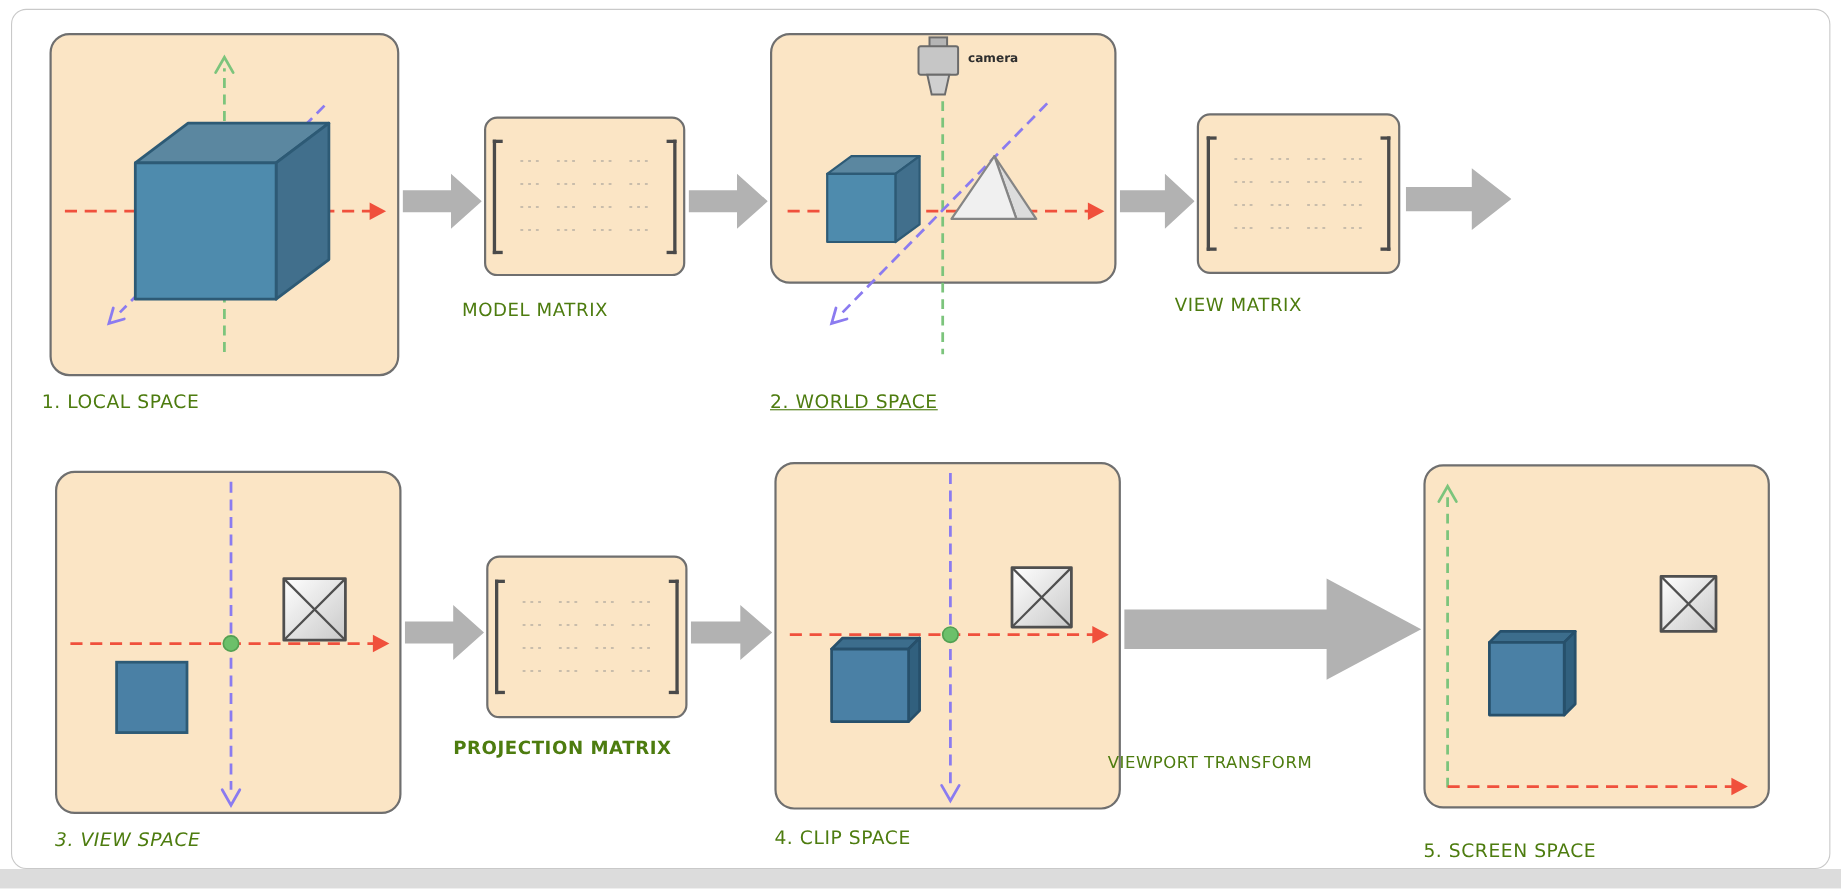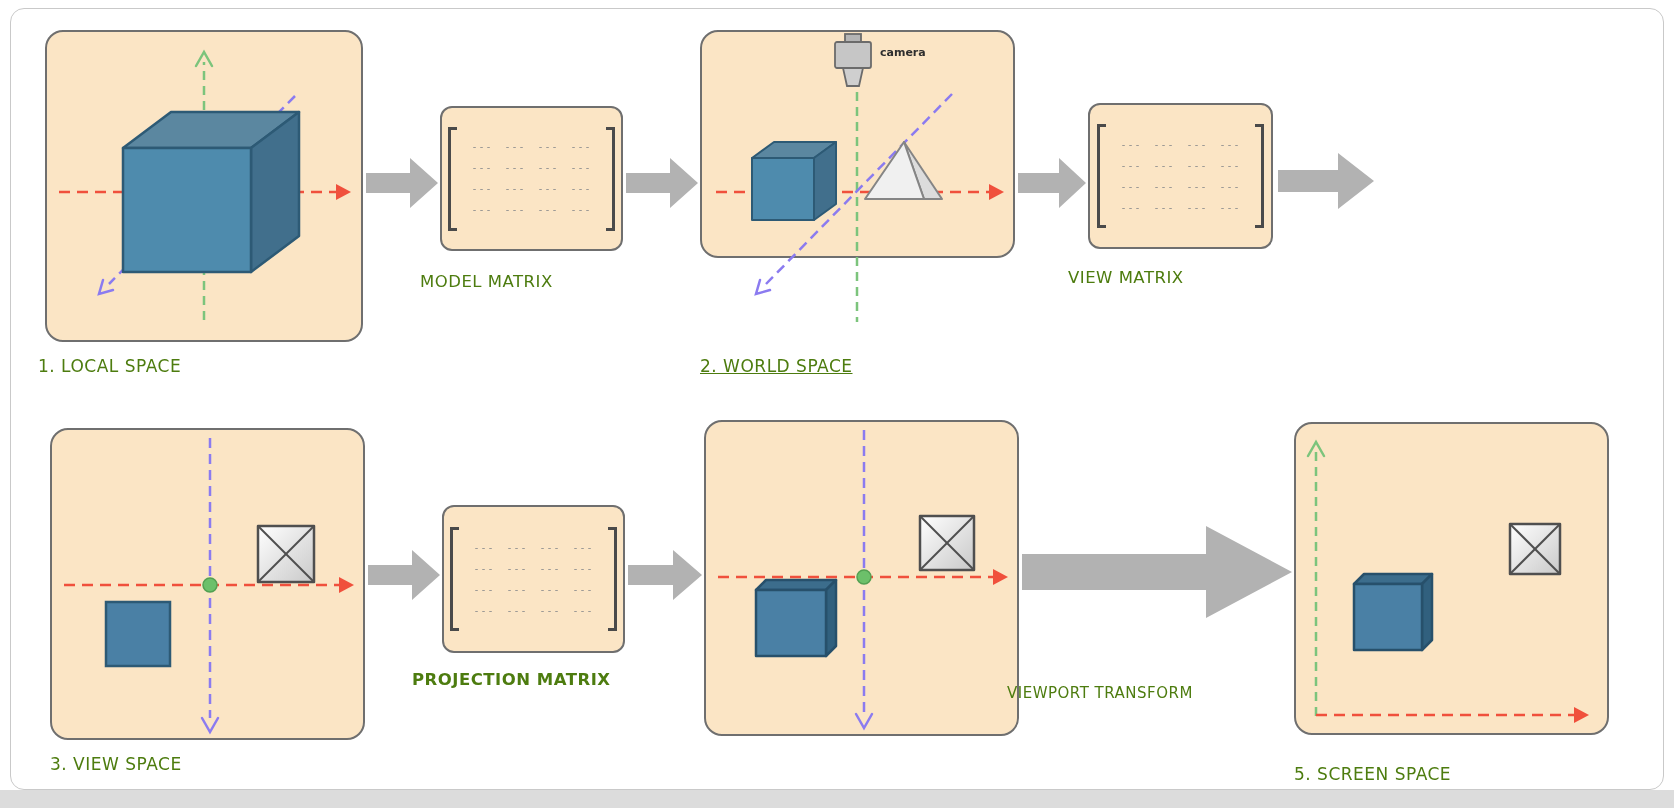--- a/index.html
+++ b/index.html
@@ -187,21 +187,21 @@
       <polygon points="302,155 287,147 287,163" fill="#f0503c"></polygon>
       <g stroke="#4f4f4f" stroke-width="2.5" stroke-linejoin="round">
         <rect x="206" y="96" width="56" height="56" fill="url(#xg1)"></rect>
         <line x1="206" y1="96" x2="262" y2="152" stroke-width="2"></line>
         <line x1="262" y1="96" x2="206" y2="152" stroke-width="2"></line>
       </g>
       <circle cx="158" cy="155" r="7" fill="#6cc06a" stroke="#53a052" stroke-width="1.5"></circle>
       <rect x="54" y="172" width="64" height="64" fill="#4a80a5" stroke="#2d5a75" stroke-width="2.5"></rect>
     </svg>
   </div>
-  <div class="diagram-label" style="left:50px; top:754px; width:315px;">3. VIEW SPACE</div>
+  <div class="diagram-label" style="left:50px; top:754px; width:315px;font-style:italic;">3. VIEW SPACE</div>
 
   <div class="flow-arrow" style="left:368px; top:548px;">
     <svg width="72" height="54" viewBox="0 0 72 54">
         <polygon points="0,17 44,17 44,2 72,27 44,52 44,37 0,37" fill="#b2b2b2"></polygon>
       </svg>
   </div>
 
   <div class="matrix-box" style="left:442px; top:505px; width:183px; height:148px;">
     <div class="bracket left"></div>
     <div class="matrix-grid">
@@ -250,20 +250,21 @@
         <line x1="268" y1="94" x2="214" y2="148" stroke-width="2"></line>
       </g>
       <circle cx="158" cy="155" r="7" fill="#6cc06a" stroke="#53a052" stroke-width="1.5"></circle>
       <g stroke="#27506b" stroke-width="2.5" stroke-linejoin="round">
         <polygon points="50,168 60,158 130,158 120,168" fill="#3c6d8c"></polygon>
         <polygon points="120,168 130,158 130,224 120,234" fill="#31607e"></polygon>
         <polygon points="50,168 120,168 120,234 50,234" fill="#4a80a5"></polygon>
       </g>
     </svg>
   </div>
+  <div class="diagram-label" style="left:704px; top:752px; width:315px;">4. CLIP SPACE</div>
 
   <div class="flow-arrow" style="left:1022px; top:524px;">
     <svg width="270" height="96" viewBox="0 0 270 96">
         <polygon points="0,30 184,30 184,2 270,48 184,94 184,66 0,66" fill="#b2b2b2"></polygon>
       </svg>
   </div>
   <div class="diagram-label" style="left:1007px; top:636px; width:300px; font-size:15px;margin-top:48px;">VIEWPORT TRANSFORM</div>
 
   <div class="panel" style="left:1294px; top:422px; width:315px; height:313px;">
     <svg width="311" height="309" viewBox="0 0 311 309">

